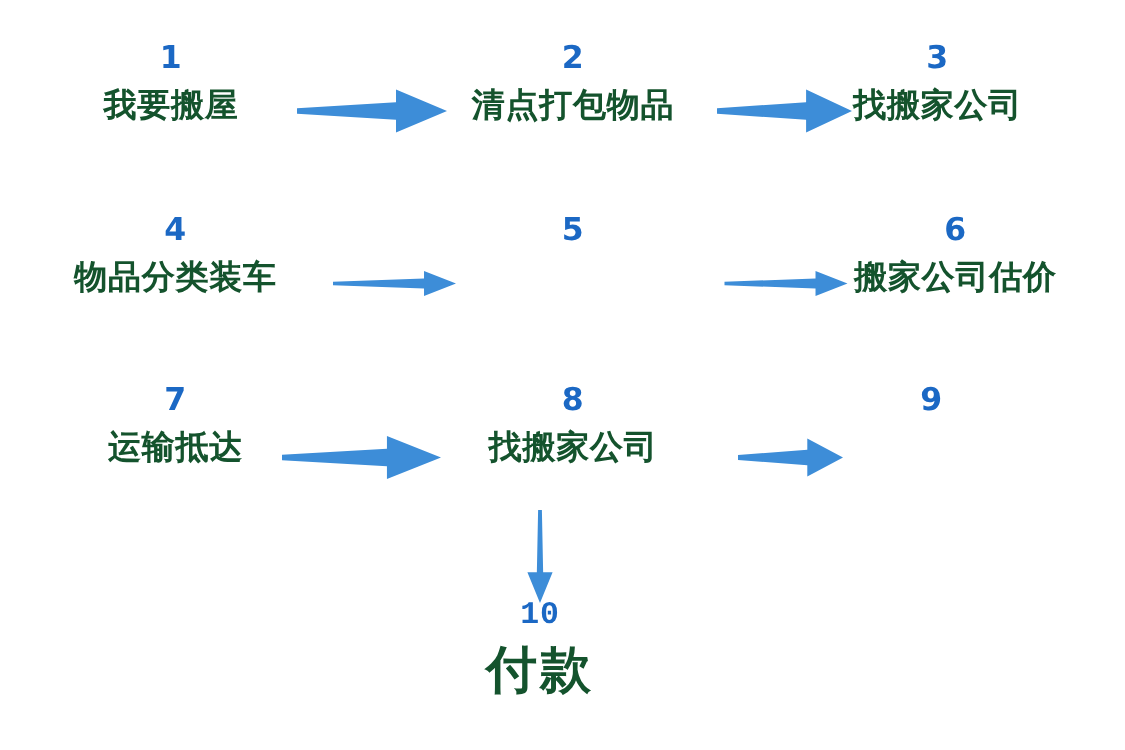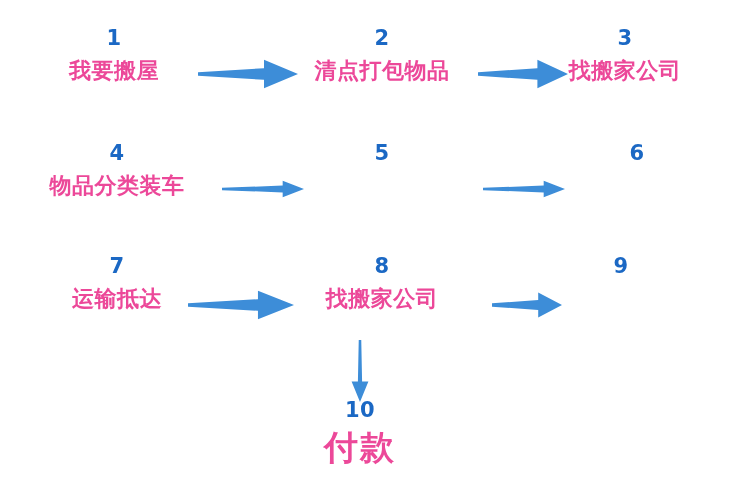--- a/index.html
+++ b/index.html
@@ -35,29 +35,30 @@
     font-size: 21px;
     font-weight: bold;
     color: #1b68c4;
     letter-spacing: 0.5px;
     margin-bottom: 11px;
   }
   .step-label {
     display: block;
     font-size: 22px;
     font-weight: bold;
-    color: #ec4899;
+    color: #14532d;
     letter-spacing: 0.5px;
     text-align: center;
   }
 
   
   .step.final .step-num {
     font-size: 21px;
     margin-bottom: 9px;
+    font-family: Liberation Mono, monospace;
   }
   .step.final .step-label {
     font-size: 34px;
     letter-spacing: 2px;
   }
 
   
   .arrow {
     position: absolute;
   }
@@ -81,20 +82,21 @@
     </div>
     <div class="step" style="left: 117px; top: 143px;">
       <span class="step-num">4</span>
       <span class="step-label">物品分类装车</span>
     </div>
     <div class="step" style="left: 382px; top: 143px;">
       <span class="step-num">5</span>
     </div>
     <div class="step" style="left: 637px; top: 143px;">
       <span class="step-num">6</span>
+      <span class="step-label">搬家公司估价</span>
     </div>
     <div class="step" style="left: 117px; top: 256px;">
       <span class="step-num">7</span>
       <span class="step-label">运输抵达</span>
     </div>
     <div class="step" style="left: 382px; top: 256px;">
       <span class="step-num">8</span>
       <span class="step-label">找搬家公司</span>
     </div>
     <div class="step" style="left: 621px; top: 256px;">

